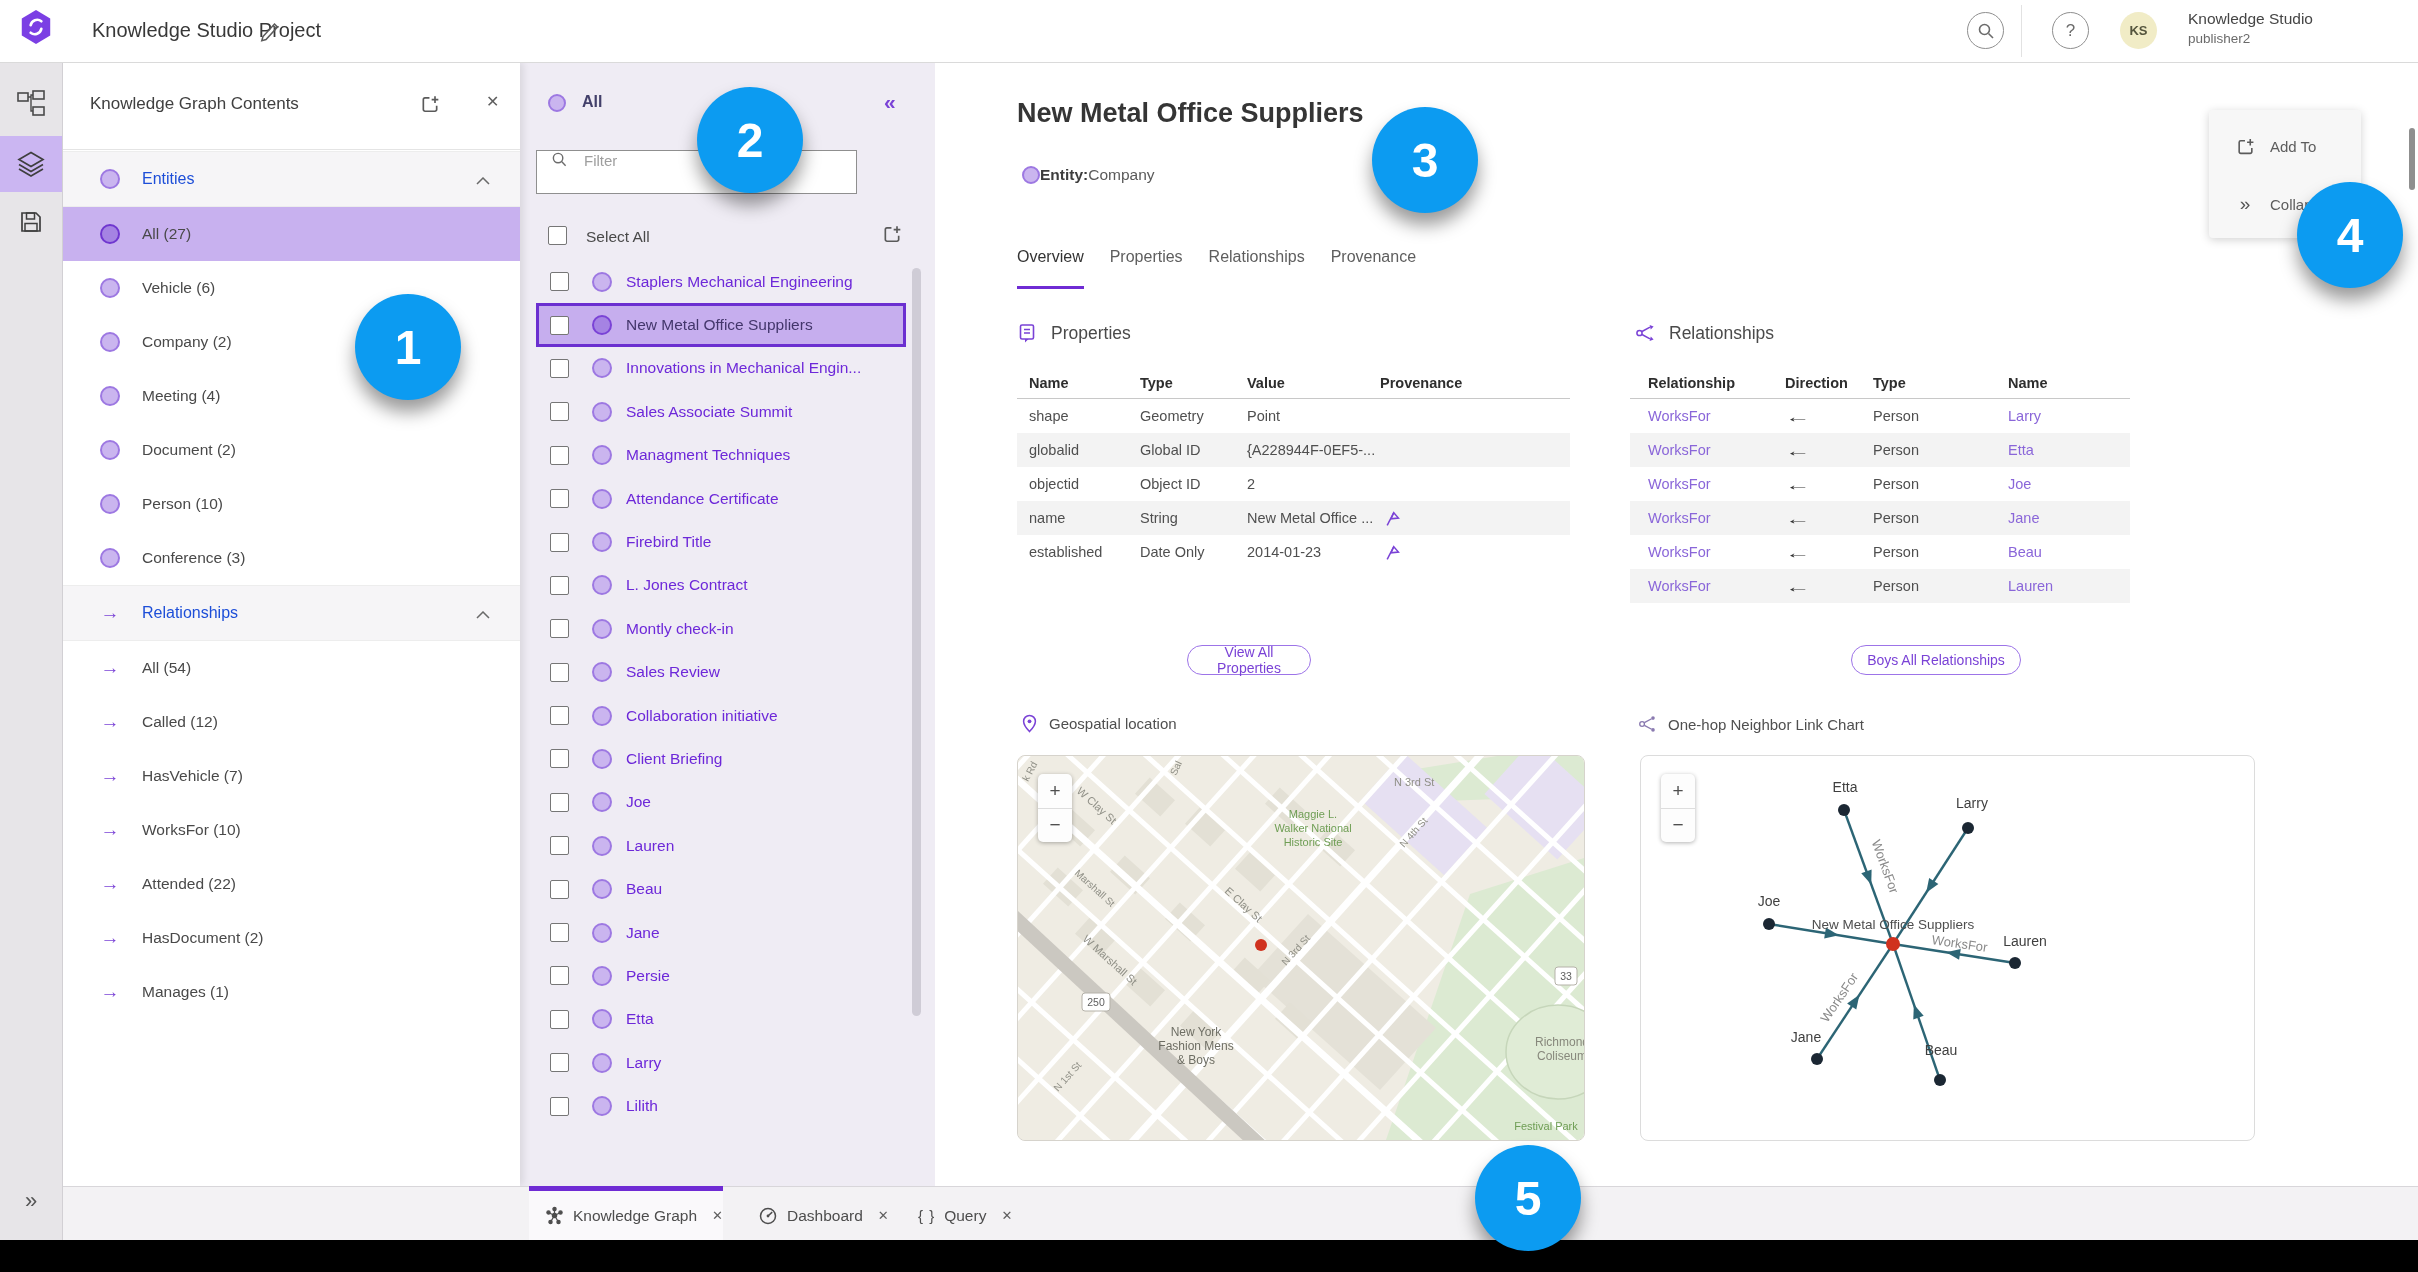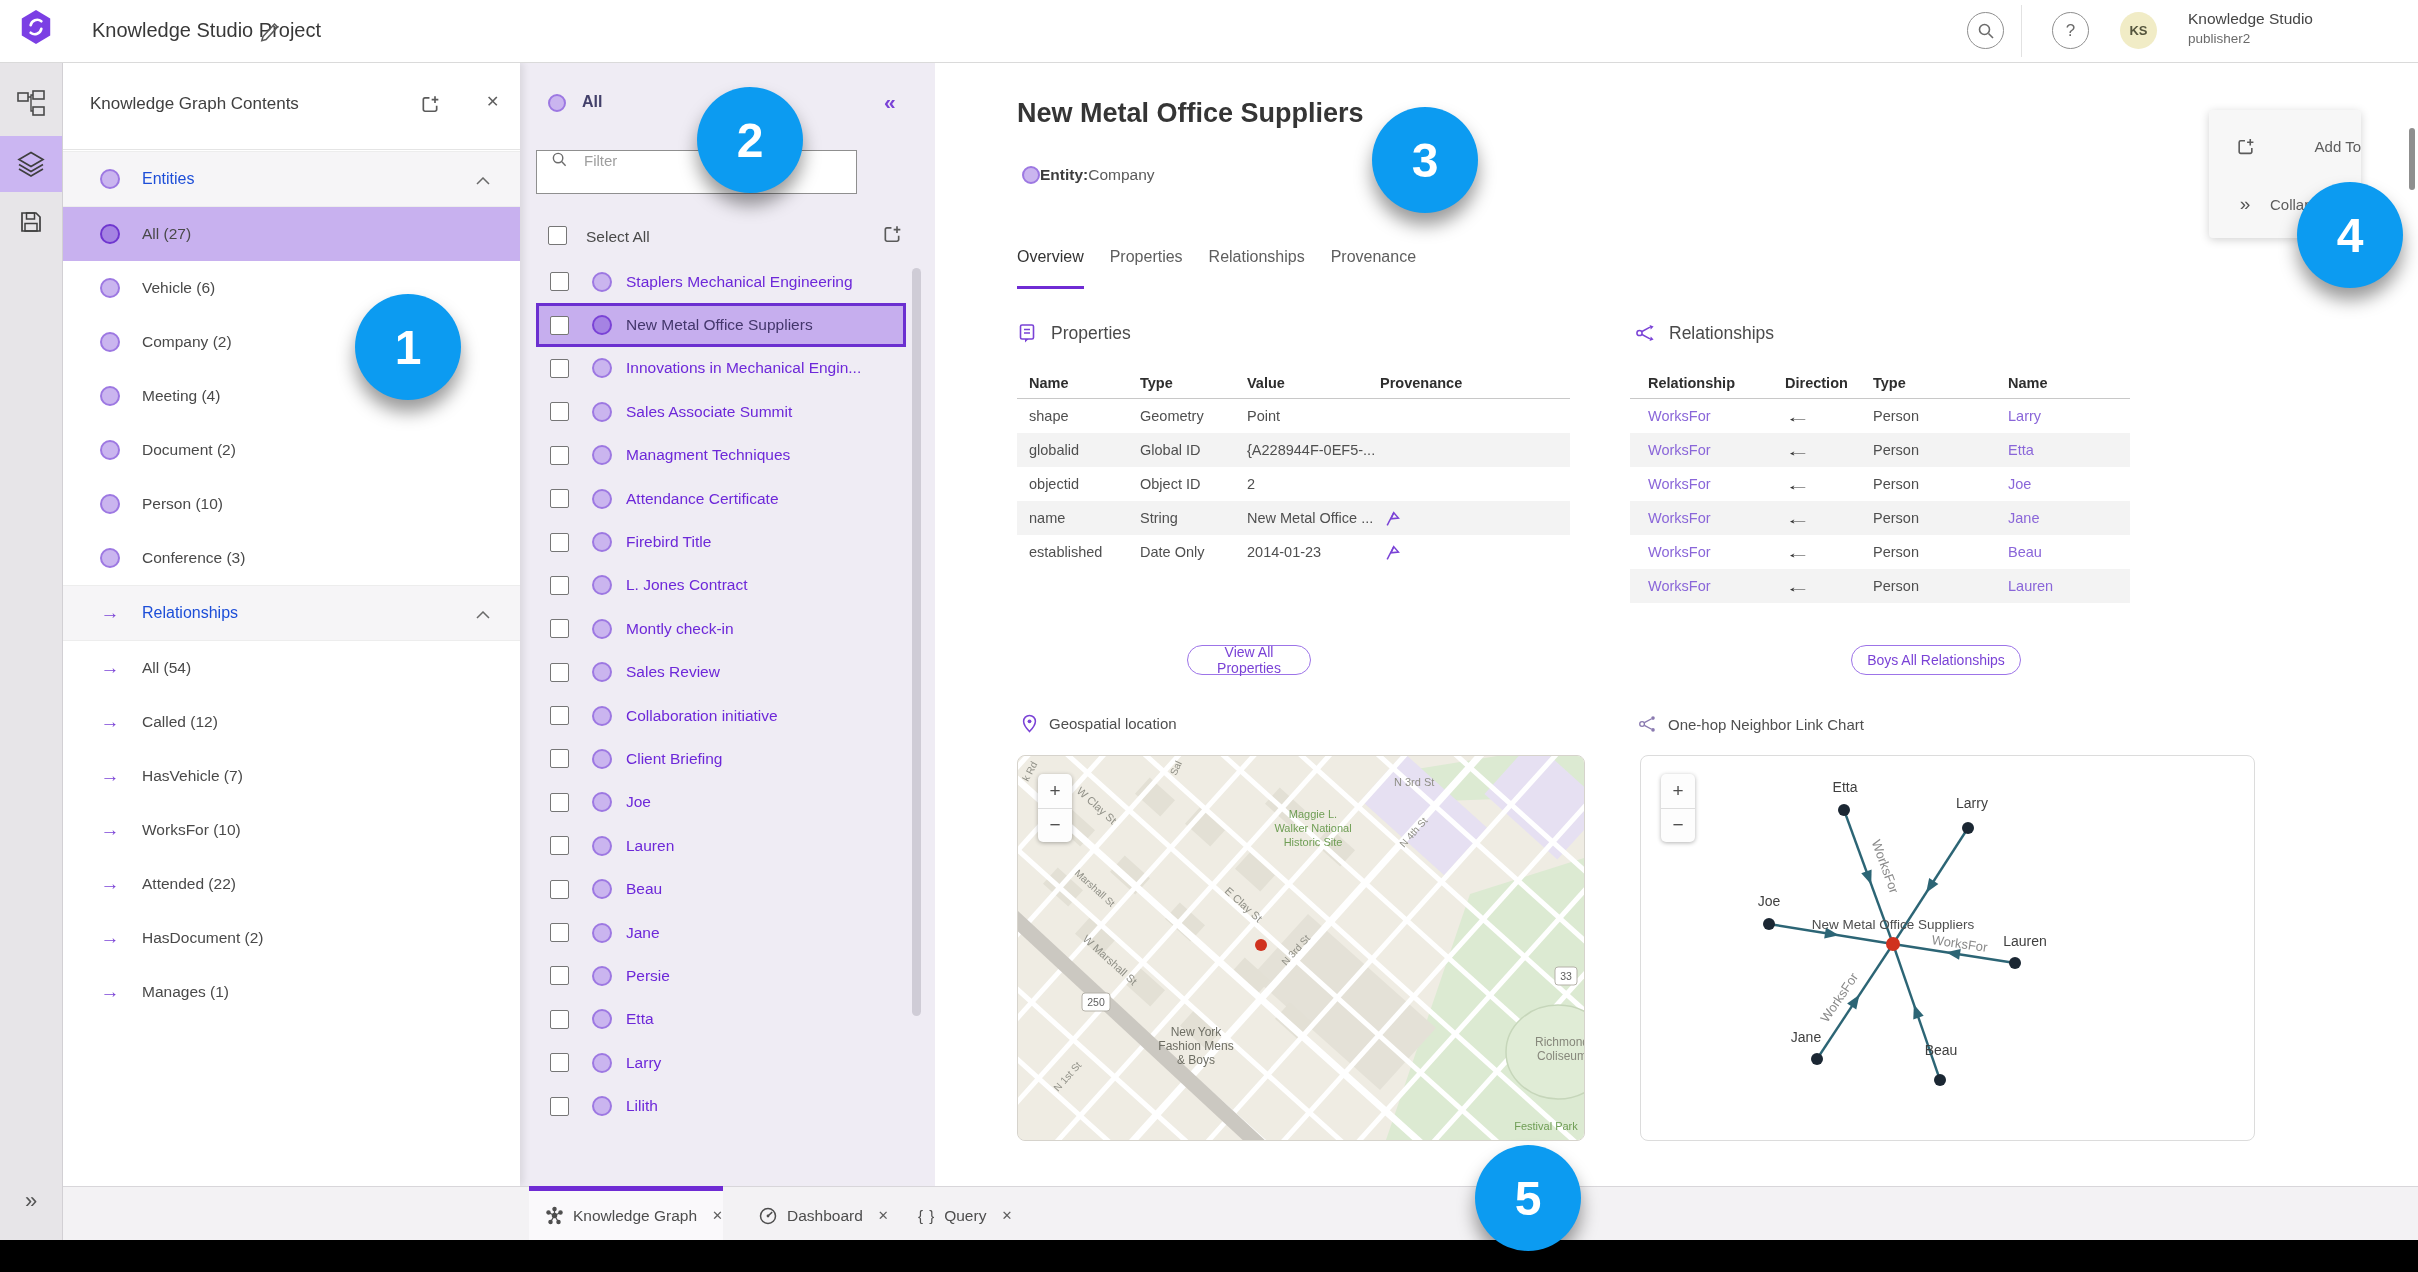--- a/index.html
+++ b/index.html
@@ -655,21 +655,21 @@
           <text x="252" y="173" font-size="13.5" fill="#4e4e4e" text-anchor="middle">New Metal Office Suppliers</text>
         </svg>
       <div class="zoomctl">
         <span class="zbtn">+</span>
         <span class="zbtn">−</span>
       </div>
     </div>
   </main>
 
   <div class="ctx-menu">
-      <div class="ctx-item" style="top: 8px; justify-content: space-between;">
+      <div class="ctx-item" style="top: 8px;">
         <span class="ctx-ic">
           <svg width="19" height="19" viewBox="0 0 18 18">
             <path d="M15 10.5 V14 a1.5 1.5 0 0 1 -1.5 1.5 H4.5 A1.5 1.5 0 0 1 3 14 V5 a1.5 1.5 0 0 1 1.5 -1.5 H8.5" fill="none" stroke="#5a5a5a" stroke-width="1.5"></path>
             <path d="M13.5 2 v6 M10.5 5 h6" stroke="#5a5a5a" stroke-width="1.5" fill="none"></path>
           </svg>
         </span>
         <span>Add To</span>
       </div>
       <div class="ctx-item" style="top: 66px;">
         <span class="ctx-ic chev">»</span>

